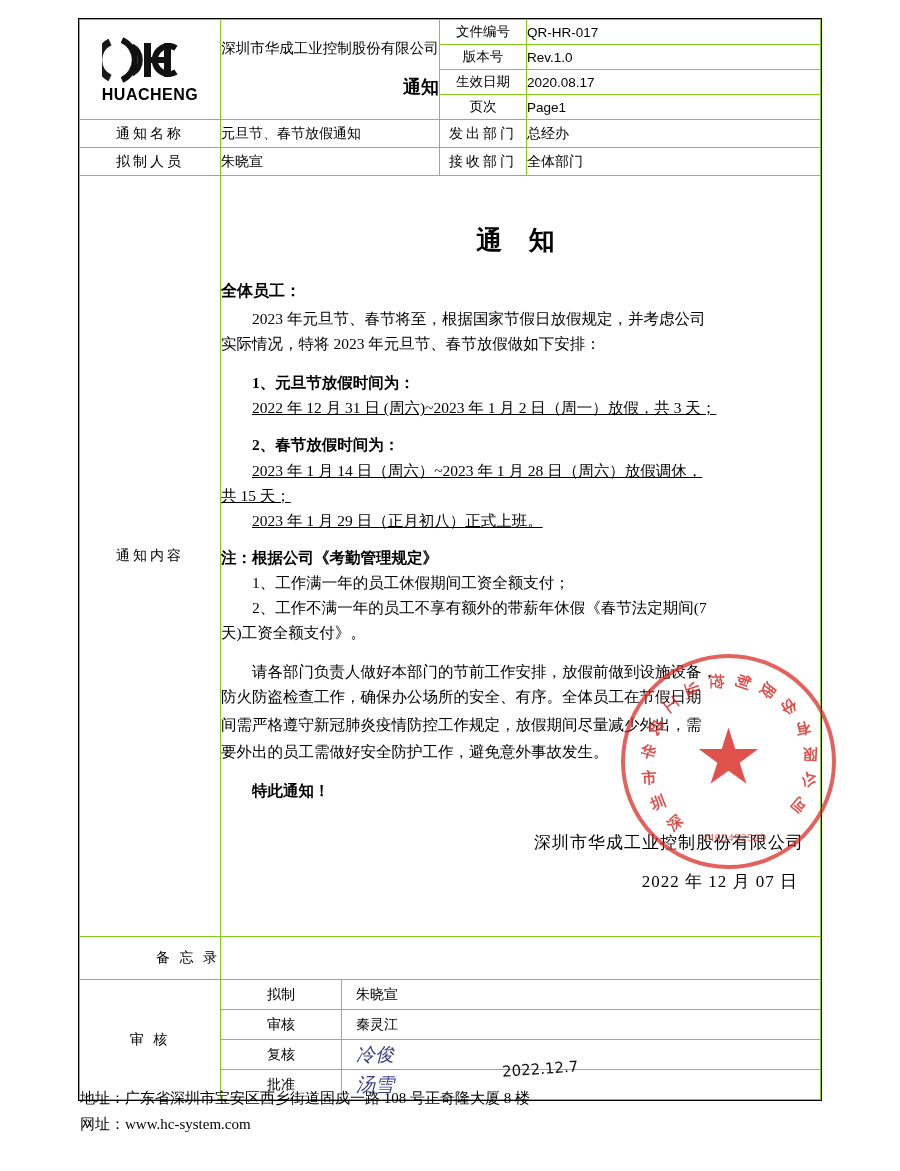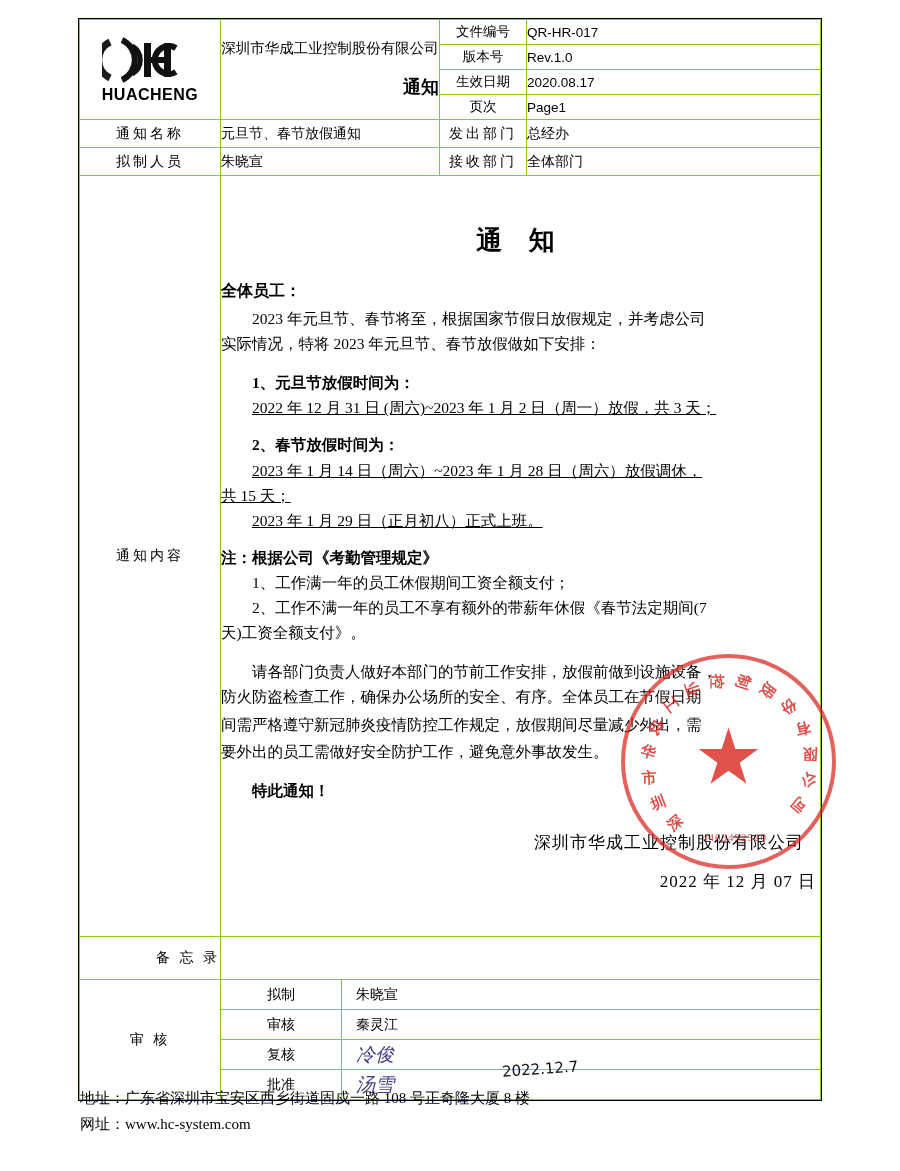--- a/index.html
+++ b/index.html
@@ -156,21 +156,21 @@
     text-align: right;
     font-size: 17px;
     margin-top: 26px;
     padding-right: 16px;
     letter-spacing: 1px;
   }
   .sign-date {
     text-align: right;
     font-size: 17px;
     margin-top: 12px;
-    padding-right: 4px;
+    padding-right: 22px;
     letter-spacing: 1px;
   }
   
   .seal {
     position: absolute;
     left: 400px;
     top: 478px;
     width: 215px;
     height: 215px;
     pointer-events: none;

